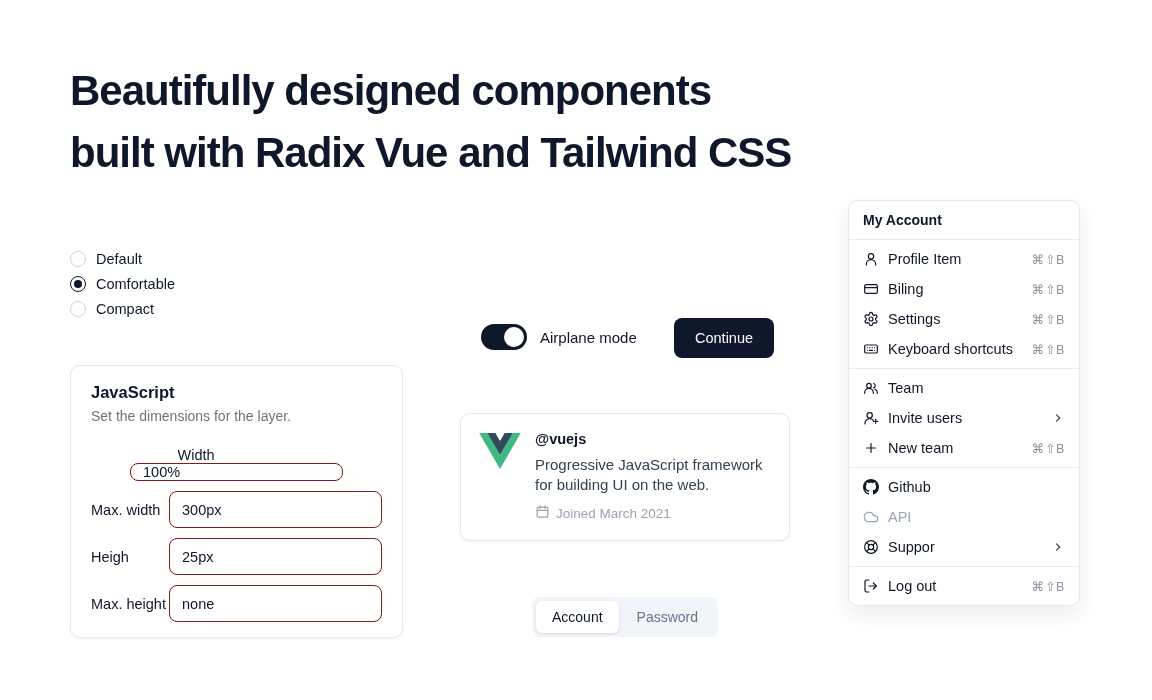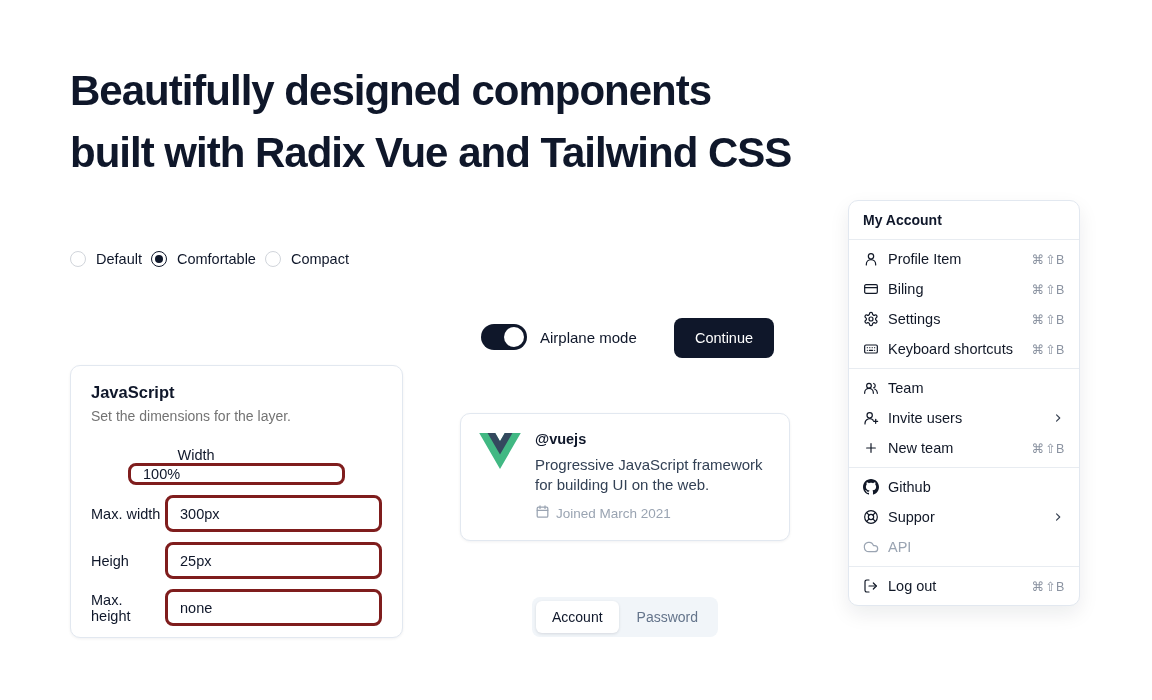--- a/index.html
+++ b/index.html
@@ -9,39 +9,39 @@
     font-family:"Liberation Sans","DejaVu Sans",sans-serif; color:#0f172a; overflow:hidden;
   }
   
   .heading {
     position:absolute; left:70px; top:60px;
     font-size:42px; line-height:62px; font-weight:800; letter-spacing:-1px; color:#0f172a;
   }
   .heading span { display:block; }
 
   
-  .radio-group { position:absolute; left:70px; top:251px; display:flex; flex-direction:row; gap:9px; }
+  .radio-group { position:absolute; left:70px; top:251px; display:flex; flex-direction:column; gap:9px; }
   .radio-row { display:flex; align-items:center; gap:10px; font-size:14.5px; color:#0f172a; cursor:pointer; }
   .radio-circle { width:16px; height:16px; border-radius:50%; border:1.5px solid #d1d5db; position:relative; background:#fff; }
   .radio-row.checked .radio-circle { border-color:#0f172a; }
   .radio-row.checked .radio-circle::after { content:""; position:absolute; inset:3px; border-radius:50%; background:#0f172a; }
 
   
   .dim-card {
     position:absolute; left:70px; top:365px; width:333px; height:273px;
     border:1px solid #e2e8f0; border-radius:10px; background:#fff;
     box-shadow:0 1px 3px rgba(15,23,42,.06); padding:17px 20px;
   }
   .dim-title { font-size:16.5px; font-weight:700; color:#0f172a; }
   .dim-sub { margin-top:6px; font-size:14px; color:#737373; }
   .dim-row { display:flex; align-items:center; margin-top:10px; }
   .dim-row.first { margin-top:23px;flex-direction:column; }
   .dim-label { width:118px; font-size:14.5px; font-weight:500; color:#0f172a; }
   .dim-input {
-    flex:1; height:37px; border:3px solid #7f1d1d; border-radius:8px; padding:0 12px;
+    flex:1; height:37px; border:1px solid #7f1d1d; border-radius:8px; padding:0 12px;
     font-size:14.5px; color:#0f172a; font-family:inherit; background:#fff; outline:none;
   }
 
   
   .airplane-row { position:absolute; left:481px; top:324px; display:flex; align-items:center; gap:13px; }
   .switch { width:46px; height:26px; border-radius:13px; background:#0f172a; position:relative; cursor:pointer; }
   .switch-knob { position:absolute; top:3px; left:23px; width:20px; height:20px; border-radius:50%; background:#fff; }
   .switch-label { font-size:15px; font-weight:500; color:#0f172a; }
   .btn-continue {
     position:absolute; left:674px; top:318px; height:40px; padding:0 21px;
@@ -268,46 +268,46 @@
 
     <div class="menu-group">
       <div class="menu-item">
         <span class="mi-icon">
           <svg viewBox="0 0 24 24" width="16" height="16" fill="currentColor">
               <path d="M12 0C5.37 0 0 5.37 0 12c0 5.3 3.438 9.8 8.205 11.387.6.113.82-.258.82-.577 0-.285-.01-1.04-.015-2.04-3.338.724-4.042-1.61-4.042-1.61-.546-1.387-1.333-1.757-1.333-1.757-1.09-.745.083-.73.083-.73 1.205.085 1.84 1.237 1.84 1.237 1.07 1.834 2.807 1.304 3.492.997.108-.775.418-1.305.762-1.605-2.665-.3-5.466-1.332-5.466-5.93 0-1.31.468-2.38 1.236-3.22-.124-.303-.536-1.523.117-3.176 0 0 1.008-.322 3.3 1.23.957-.266 1.983-.399 3.003-.404 1.02.005 2.047.138 3.006.404 2.29-1.552 3.297-1.23 3.297-1.23.655 1.653.243 2.873.12 3.176.77.84 1.235 1.91 1.235 3.22 0 4.61-2.805 5.625-5.475 5.92.43.37.813 1.102.813 2.222 0 1.606-.015 2.898-.015 3.293 0 .32.216.694.825.576C20.565 21.796 24 17.3 24 12c0-6.63-5.37-12-12-12z"></path>
             </svg>
         </span>
         <span class="mi-label">Github</span>
       </div>
+      <div class="menu-item disabled">
+        <span class="mi-icon">
+          <svg viewBox="0 0 24 24" width="16" height="16" fill="none" stroke="currentColor" stroke-width="1.8" stroke-linecap="round" stroke-linejoin="round">
+              <path d="M17.5 19H9a7 7 0 1 1 6.71-9h1.79a4.5 4.5 0 1 1 0 9Z"></path>
+            </svg>
+        </span>
+        <span class="mi-label">API</span>
+      </div>
       <div class="menu-item">
         <span class="mi-icon">
           <svg viewBox="0 0 24 24" width="16" height="16" fill="none" stroke="currentColor" stroke-width="1.8" stroke-linecap="round">
               <circle cx="12" cy="12" r="9.5"></circle>
               <circle cx="12" cy="12" r="4"></circle>
               <line x1="5.3" y1="5.3" x2="9.2" y2="9.2"></line>
               <line x1="14.8" y1="14.8" x2="18.7" y2="18.7"></line>
               <line x1="14.8" y1="9.2" x2="18.7" y2="5.3"></line>
               <line x1="5.3" y1="18.7" x2="9.2" y2="14.8"></line>
             </svg>
         </span>
         <span class="mi-label">Suppor</span>
         <span class="mi-chevron">
           <svg viewBox="0 0 24 24" width="14" height="14" fill="none" stroke="currentColor" stroke-width="2" stroke-linecap="round" stroke-linejoin="round">
               <polyline points="9.5 6.5 15 12 9.5 17.5"></polyline>
             </svg>
         </span>
       </div>
-      <div class="menu-item disabled">
-        <span class="mi-icon">
-          <svg viewBox="0 0 24 24" width="16" height="16" fill="none" stroke="currentColor" stroke-width="1.8" stroke-linecap="round" stroke-linejoin="round">
-              <path d="M17.5 19H9a7 7 0 1 1 6.71-9h1.79a4.5 4.5 0 1 1 0 9Z"></path>
-            </svg>
-        </span>
-        <span class="mi-label">API</span>
-      </div>
     </div>
 
     <div class="menu-sep"></div>
 
     <div class="menu-group">
       <div class="menu-item">
         <span class="mi-icon">
           <svg viewBox="0 0 24 24" width="16" height="16" fill="none" stroke="currentColor" stroke-width="1.8" stroke-linecap="round" stroke-linejoin="round">
               <path d="M9 21H5.5A2.5 2.5 0 0 1 3 18.5v-13A2.5 2.5 0 0 1 5.5 3H9"></path>
               <polyline points="15.5 16.5 20 12 15.5 7.5"></polyline>

